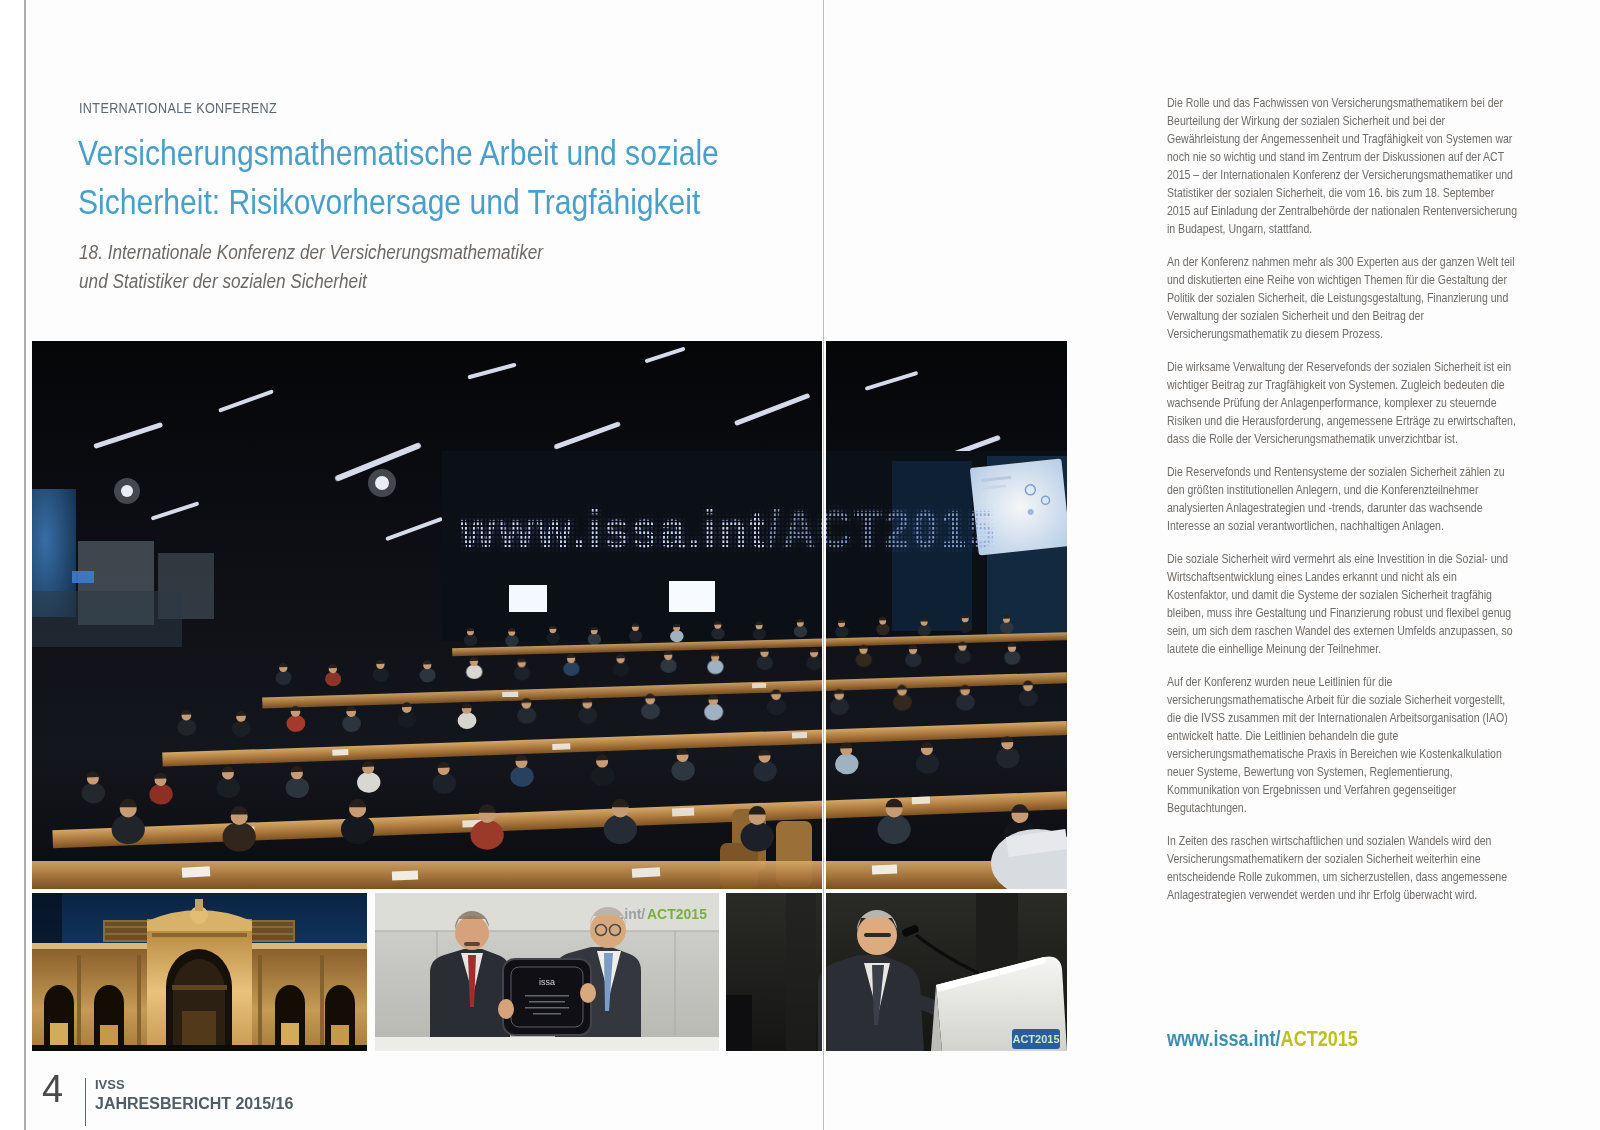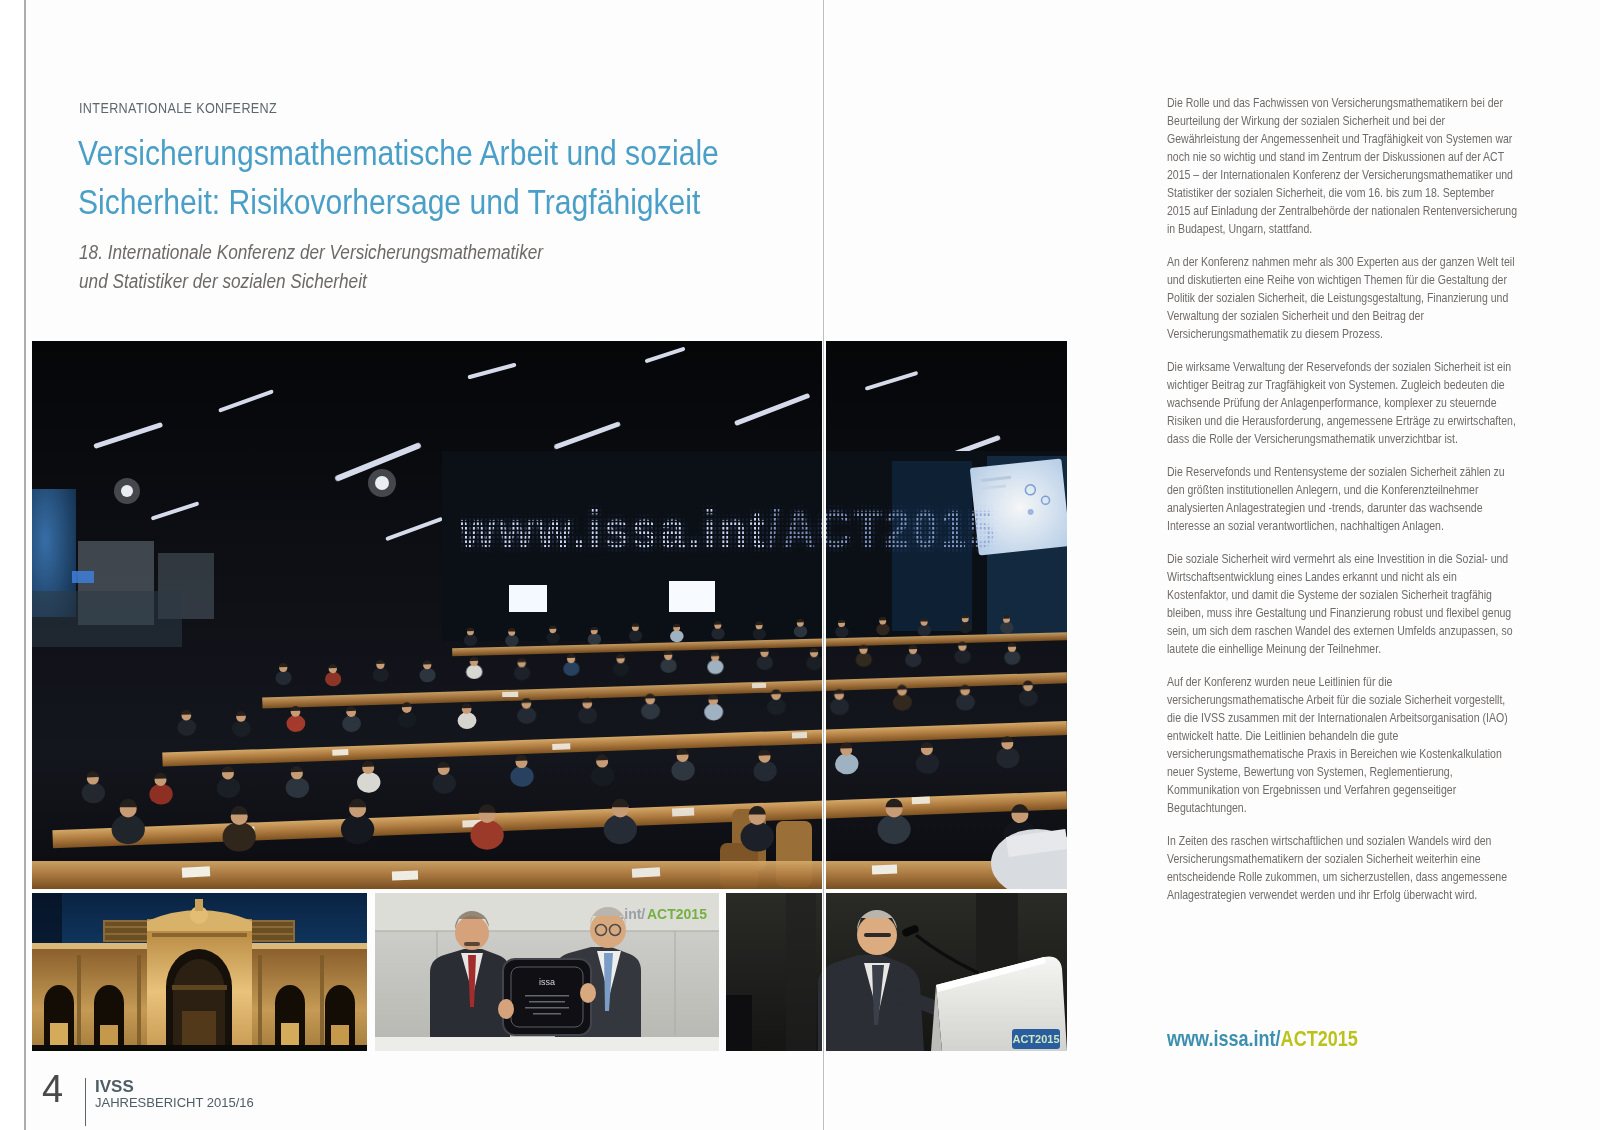--- a/index.html
+++ b/index.html
@@ -22,22 +22,22 @@
   .body-col{position:absolute;left:1143px;top:94px;width:452px;transform:scaleX(.78);
             transform-origin:0 0;color:#6f6b68;font-size:13.5px;line-height:18px;}
   .body-col p{margin:0 0 15px 0;}
   .issa-link{position:absolute;left:1143px;top:1026px;font-size:22px;font-weight:bold;
              transform:scaleX(.82);transform-origin:0 0;white-space:nowrap;}
   .issa-link .pre{color:#3d8fb0;}
   .issa-link .hl{color:#bcc21c;}
   
   .pageno{position:absolute;left:18px;top:1068px;font-size:38px;color:#4a4a4a;}
   .footer-rule{position:absolute;left:61px;top:1078px;width:1px;height:48px;background:#5a646d;}
-  .footer-org{position:absolute;left:71px;top:1077px;font-size:17px;font-weight:600;color:#4f5d66;}
-  .footer-report{position:absolute;left:71px;top:1095px;font-size:13px;font-weight:400;color:#4f5d66;white-space:nowrap;}
+  .footer-org{position:absolute;left:71px;top:1077px;font-size:13px;font-weight:600;color:#4f5d66;}
+  .footer-report{position:absolute;left:71px;top:1095px;font-size:16px;font-weight:700;color:#4f5d66;white-space:nowrap;}
   
   .photo{position:absolute;overflow:hidden;z-index:2;}
   .photo svg{display:block;}
   #photo-main{left:8px;top:341px;width:1035px;height:548px;background:#0a0b0f;}
   #photo-building{left:8px;top:893px;width:335px;height:158px;}
   #photo-award{left:351px;top:893px;width:344px;height:158px;}
   #photo-podium{left:702px;top:893px;width:341px;height:158px;}
   
   .led{position:absolute;left:428px;top:158px;font-size:52px;font-weight:bold;letter-spacing:3px;
        transform:scaleX(.88);transform-origin:0 0;white-space:nowrap;

